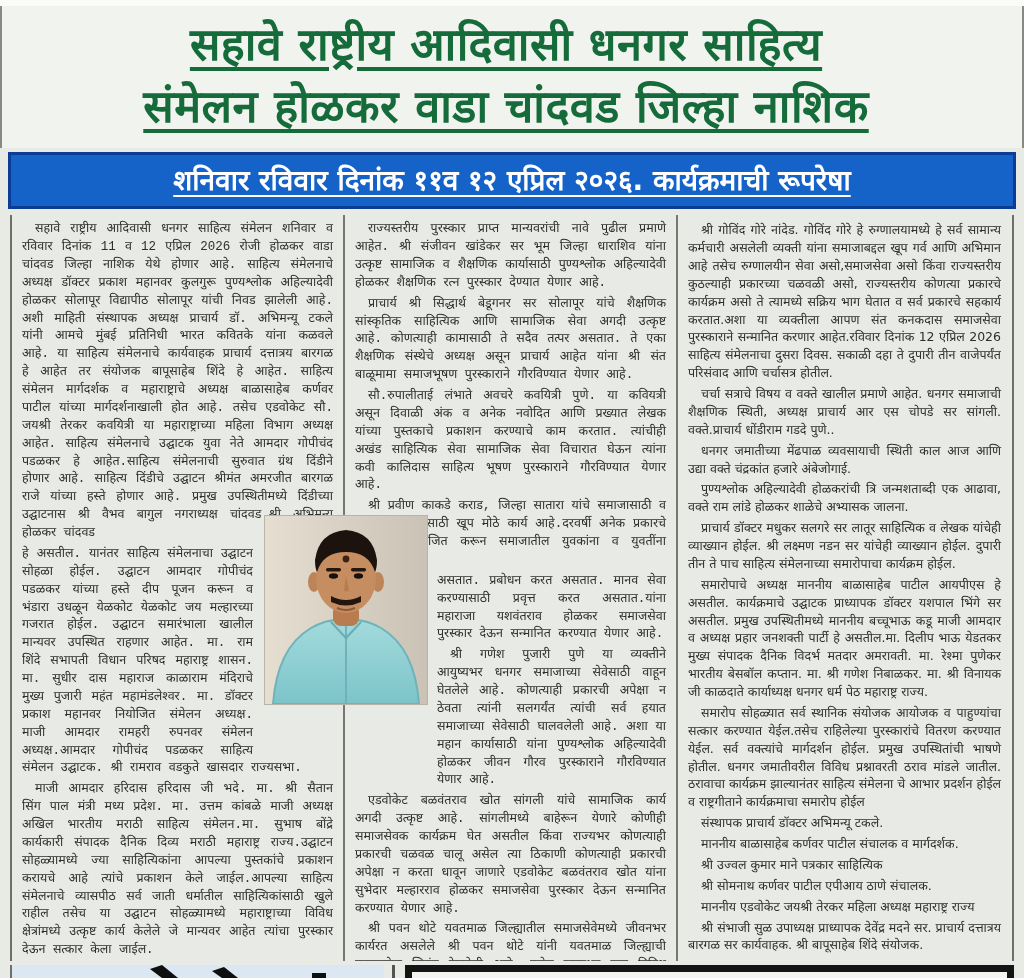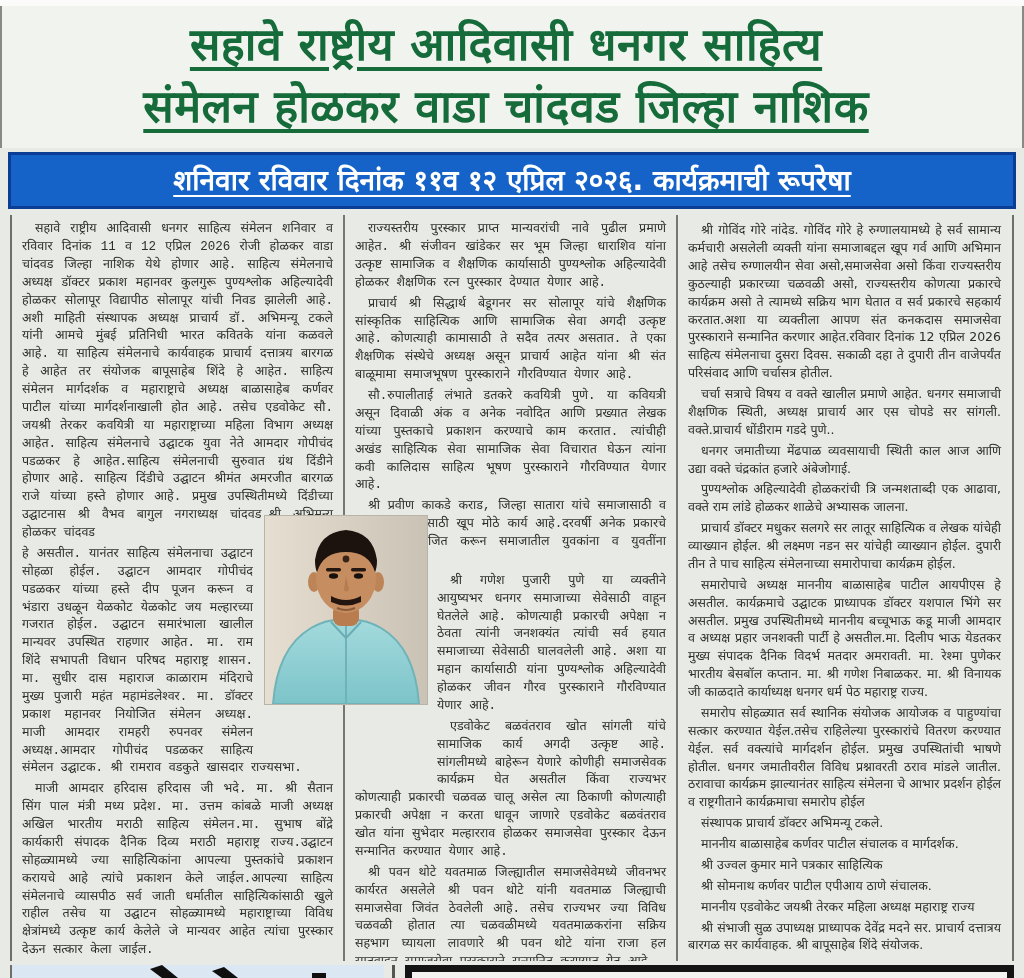--- a/index.html
+++ b/index.html
@@ -134,24 +134,25 @@
       <p>सहावे राष्ट्रीय आदिवासी धनगर साहित्य संमेलन शनिवार व रविवार दिनांक 11 व 12 एप्रिल 2026 रोजी होळकर वाडा चांदवड जिल्हा नाशिक येथे होणार आहे. साहित्य संमेलनाचे अध्यक्ष डॉक्टर प्रकाश महानवर कुलगुरू पुण्यश्लोक अहिल्यादेवी होळकर सोलापूर विद्यापीठ सोलापूर यांची निवड झालेली आहे. अशी माहिती संस्थापक अध्यक्ष प्राचार्य डॉ. अभिमन्यू टकले यांनी आमचे मुंबई प्रतिनिधी भारत कवितके यांना कळवले आहे. या साहित्य संमेलनाचे कार्यवाहक प्राचार्य दत्तात्रय बारगळ हे आहेत तर संयोजक बापूसाहेब शिंदे हे आहेत. साहित्य संमेलन मार्गदर्शक व महाराष्ट्राचे अध्यक्ष बाळासाहेब कर्णवर पाटील यांच्या मार्गदर्शनाखाली होत आहे. तसेच एडवोकेट सौ. जयश्री तेरकर कवयित्री या महाराष्ट्राच्या महिला विभाग अध्यक्ष आहेत. साहित्य संमेलनाचे उद्घाटक युवा नेते आमदार गोपीचंद पडळकर हे आहेत.साहित्य संमेलनाची सुरुवात ग्रंथ दिंडीने होणार आहे. साहित्य दिंडीचे उद्घाटन श्रीमंत अमरजीत बारगळ राजे यांच्या हस्ते होणार आहे. प्रमुख उपस्थितीमध्ये दिंडीच्या उद्घाटनास श्री वैभव बागुल नगराध्यक्ष चांदवड.श्री अभिमन्यू होळकर चांदवड</p>
       <div class="wrap-spacer-r"></div>
       <p class="cont">हे असतील. यानंतर साहित्य संमेलनाचा उद्घाटन सोहळा होईल. उद्घाटन आमदार गोपीचंद पडळकर यांच्या हस्ते दीप पूजन करून व भंडारा उधळून येळकोट येळकोट जय मल्हारच्या गजरात होईल. उद्घाटन समारंभाला खालील मान्यवर उपस्थित राहणार आहेत. मा. राम शिंदे सभापती विधान परिषद महाराष्ट्र शासन. मा. सुधीर दास महाराज काळाराम मंदिराचे मुख्य पुजारी महंत महामंडलेश्वर. मा. डॉक्टर प्रकाश महानवर नियोजित संमेलन अध्यक्ष. माजी आमदार रामहरी रुपनवर संमेलन अध्यक्ष.आमदार गोपीचंद पडळकर साहित्य संमेलन उद्घाटक. श्री रामराव वडकुते खासदार राज्यसभा.</p>
       <p>माजी आमदार हरिदास हरिदास जी भदे. मा. श्री सैतान सिंग पाल मंत्री मध्य प्रदेश. मा. उत्तम कांबळे माजी अध्यक्ष अखिल भारतीय मराठी साहित्य संमेलन.मा. सुभाष बोंद्रे कार्यकारी संपादक दैनिक दिव्य मराठी महाराष्ट्र राज्य.उद्घाटन सोहळ्यामध्ये ज्या साहित्यिकांना आपल्या पुस्तकांचे प्रकाशन करायचे आहे त्यांचे प्रकाशन केले जाईल.आपल्या साहित्य संमेलनाचे व्यासपीठ सर्व जाती धर्मातील साहित्यिकांसाठी खुले राहील तसेच या उद्घाटन सोहळ्यामध्ये महाराष्ट्राच्या विविध क्षेत्रांमध्ये उत्कृष्ट कार्य केलेले जे मान्यवर आहेत त्यांचा पुरस्कार देऊन सत्कार केला जाईल.</p>
       <p>पुरस्काराचे स्वरूप शाल, श्रीफळ, मानाचा फेटा, सन्मानचिन्ह, प्रमाणपत्र,काठी, घोंगडे असा असेल. तसेच चांदवडच्या विकासामध्ये जे चांदवडचे प्रश्न आहेत त्याचा पाठपुरावा करणारे चांदवडचे जे काही पत्रकार आहेत ते अगदी उत्कृष्ट कार्य करत आहेत. यामध्ये चांदवडच्या पत्रकारांचाही विशेष असा गौरव करण्यात येईल.</p>
     </div>
 
     <div class="col col-2">
       <p>राज्यस्तरीय पुरस्कार प्राप्त मान्यवरांची नावे पुढील प्रमाणे आहेत. श्री संजीवन खांडेकर सर भूम जिल्हा धाराशिव यांना उत्कृष्ट सामाजिक व शैक्षणिक कार्यासाठी पुण्यश्लोक अहिल्यादेवी होळकर शैक्षणिक रत्न पुरस्कार देण्यात येणार आहे.</p>
       <p>प्राचार्य श्री सिद्धार्थ बेडूगनर सर सोलापूर यांचे शैक्षणिक सांस्कृतिक साहित्यिक आणि सामाजिक सेवा अगदी उत्कृष्ट आहे. कोणत्याही कामासाठी ते सदैव तत्पर असतात. ते एका शैक्षणिक संस्थेचे अध्यक्ष असून प्राचार्य आहेत यांना श्री संत बाळूमामा समाजभूषण पुरस्काराने गौरविण्यात येणार आहे.</p>
-      <p>सौ.रुपालीताई लंभाते डतकरे कवयित्री पुणे. या कवियत्री असून दिवाळी अंक व अनेक नवोदित आणि प्रख्यात लेखक यांच्या पुस्तकाचे प्रकाशन करण्याचे काम करतात. त्यांचीही अखंड साहित्यिक सेवा सामाजिक सेवा विचारात घेऊन त्यांना कवी कालिदास साहित्य भूषण पुरस्काराने गौरविण्यात येणार आहे.</p>
+      <p>सौ.रुपालीताई लंभाते अवचरे कवयित्री पुणे. या कवियत्री असून दिवाळी अंक व अनेक नवोदित आणि प्रख्यात लेखक यांच्या पुस्तकाचे प्रकाशन करण्याचे काम करतात. त्यांचीही अखंड साहित्यिक सेवा सामाजिक सेवा विचारात घेऊन त्यांना कवी कालिदास साहित्य भूषण पुरस्काराने गौरविण्यात येणार आहे.</p>
       <p>श्री प्रवीण काकडे कराड, जिल्हा सातारा यांचे समाजासाठी व समाज प्रबोधनासाठी खूप मोठे कार्य आहे.दरवर्षी अनेक प्रकारचे कार्यक्रम आयोजित करून समाजातील युवकांना व युवतींना मार्गदर्शन करत</p>
       <div class="wrap-spacer-l"></div>
-      <p>श्री गणेश पुजारी पुणे या व्यक्तीने आयुष्यभर धनगर समाजाच्या सेवेसाठी वाहून घेतलेले आहे. कोणत्याही प्रकारची अपेक्षा न ठेवता त्यांनी जनशक्यंत त्यांची सर्व हयात समाजाच्या सेवेसाठी घालवलेली आहे. अशा या महान कार्यासाठी यांना पुण्यश्लोक अहिल्यादेवी होळकर जीवन गौरव पुरस्काराने गौरविण्यात येणार आहे.</p>
+      <p class="cont">असतात. प्रबोधन करत असतात. मानव सेवा करण्यासाठी प्रवृत्त करत असतात.यांना महाराजा यशवंतराव होळकर समाजसेवा पुरस्कार देऊन सन्मानित करण्यात येणार आहे.</p>
+      <p>श्री गणेश पुजारी पुणे या व्यक्तीने आयुष्यभर धनगर समाजाच्या सेवेसाठी वाहून घेतलेले आहे. कोणत्याही प्रकारची अपेक्षा न ठेवता त्यांनी सलगर्यंत त्यांची सर्व हयात समाजाच्या सेवेसाठी घालवलेली आहे. अशा या महान कार्यासाठी यांना पुण्यश्लोक अहिल्यादेवी होळकर जीवन गौरव पुरस्काराने गौरविण्यात येणार आहे.</p>
       <p>एडवोकेट बळवंतराव खोत सांगली यांचे सामाजिक कार्य अगदी उत्कृष्ट आहे. सांगलीमध्ये बाहेरून येणारे कोणीही समाजसेवक कार्यक्रम घेत असतील किंवा राज्यभर कोणत्याही प्रकारची चळवळ चालू असेल त्या ठिकाणी कोणत्याही प्रकारची अपेक्षा न करता धावून जाणारे एडवोकेट बळवंतराव खोत यांना सुभेदार मल्हारराव होळकर समाजसेवा पुरस्कार देऊन सन्मानित करण्यात येणार आहे.</p>
       <p>श्री पवन थोटे यवतमाळ जिल्ह्यातील समाजसेवेमध्ये जीवनभर कार्यरत असलेले श्री पवन थोटे यांनी यवतमाळ जिल्ह्याची समाजसेवा जिवंत ठेवलेली आहे. तसेच राज्यभर ज्या विविध चळवळी होतात त्या चळवळीमध्ये यवतमाळकरांना सक्रिय सहभाग घ्यायला लावणारे श्री पवन थोटे यांना राजा हल सातवाहन समाजसेवा पुरस्काराने सन्मानित करण्यात येत आहे.</p>
 
     </div>
 
     <div class="col col-3">
       <p>श्री गोविंद गोरे नांदेड. गोविंद गोरे हे रुग्णालयामध्ये हे सर्व सामान्य कर्मचारी असलेली व्यक्ती यांना समाजाबद्दल खूप गर्व आणि अभिमान आहे तसेच रुग्णालयीन सेवा असो,समाजसेवा असो किंवा राज्यस्तरीय कुठल्याही प्रकारच्या चळवळी असो, राज्यस्तरीय कोणत्या प्रकारचे कार्यक्रम असो ते त्यामध्ये सक्रिय भाग घेतात व सर्व प्रकारचे सहकार्य करतात.अशा या व्यक्तीला आपण संत कनकदास समाजसेवा पुरस्काराने सन्मानित करणार आहेत.रविवार दिनांक 12 एप्रिल 2026 साहित्य संमेलनाचा दुसरा दिवस. सकाळी दहा ते दुपारी तीन वाजेपर्यंत परिसंवाद आणि चर्चासत्र होतील.</p>
       <p>चर्चा सत्राचे विषय व वक्ते खालील प्रमाणे आहेत. धनगर समाजाची शैक्षणिक स्थिती, अध्यक्ष प्राचार्य आर एस चोपडे सर सांगली. वक्ते.प्राचार्य धोंडीराम गडदे पुणे..</p>
       <p>धनगर जमातीच्या मेंढपाळ व्यवसायाची स्थिती काल आज आणि उद्या वक्ते चंद्रकांत हजारे अंबेजोगाई.</p>
       <p>पुण्यश्लोक अहिल्यादेवी होळकरांची त्रि जन्मशताब्दी एक आढावा, वक्ते राम लांडे होळकर शाळेचे अभ्यासक जालना.</p>

